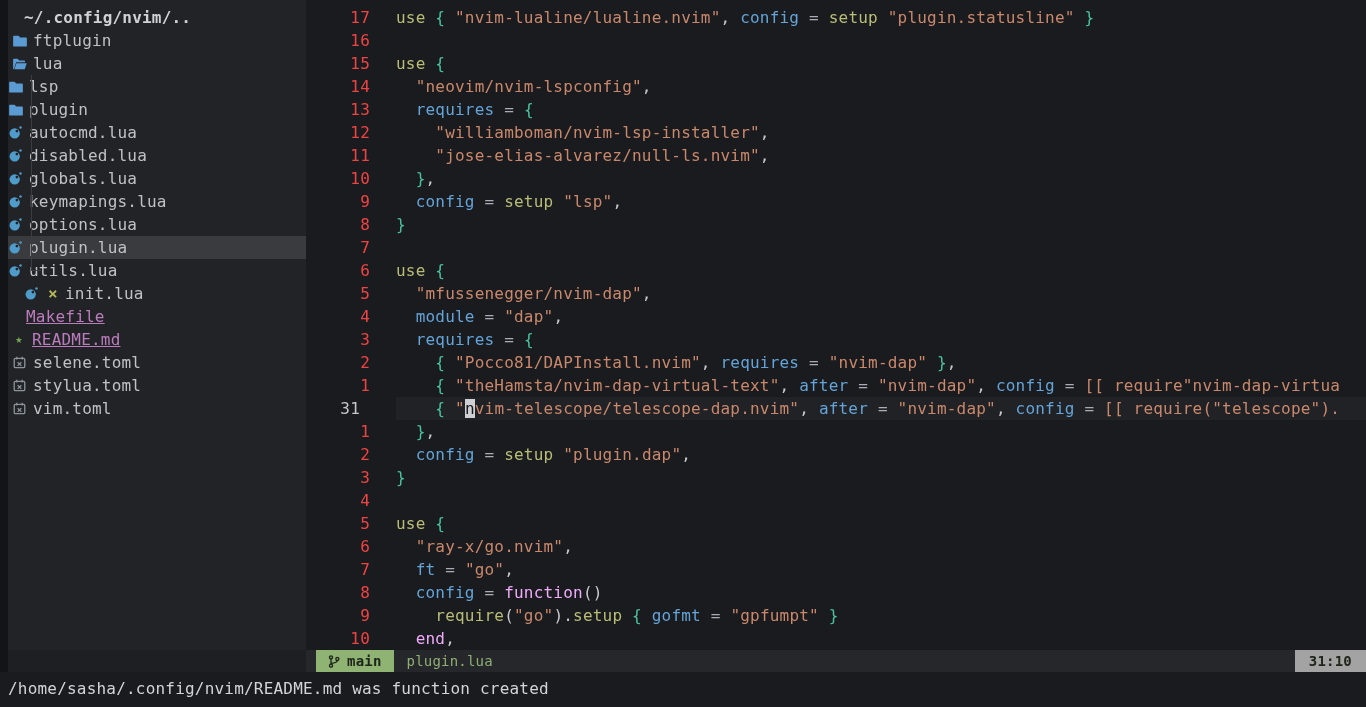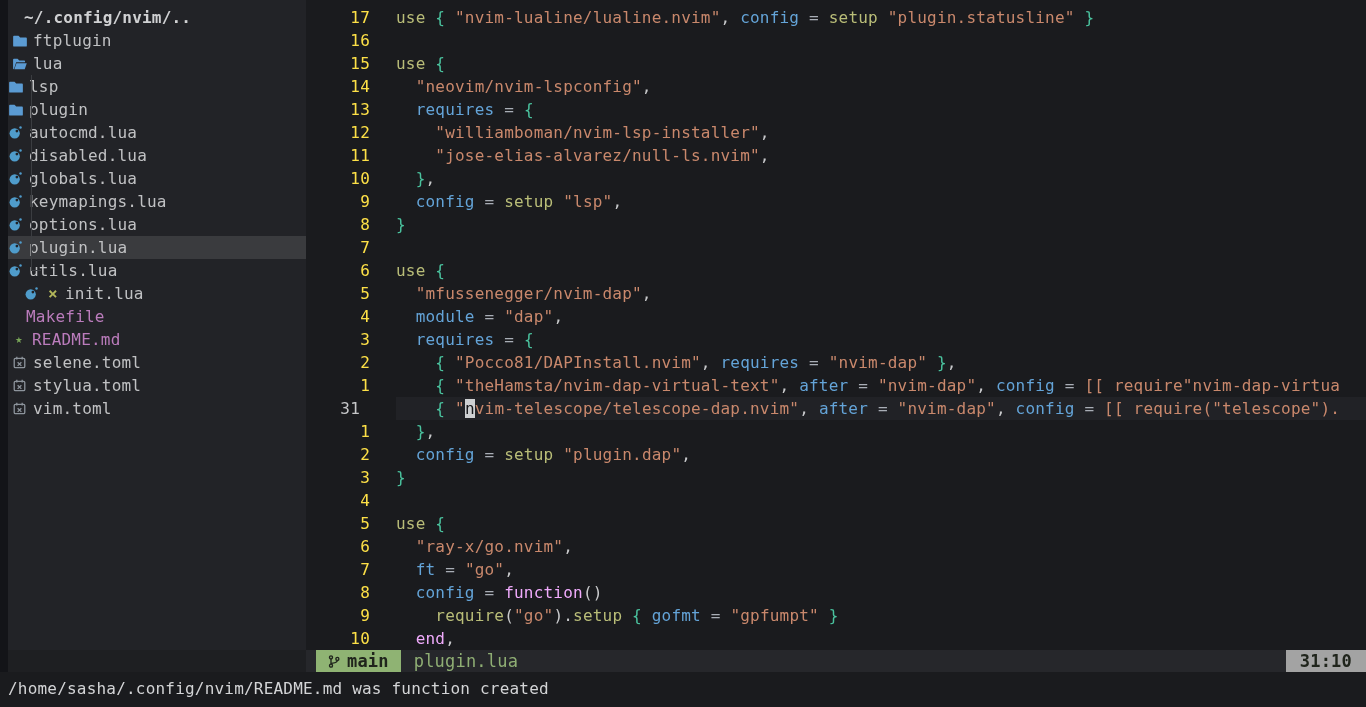--- a/index.html
+++ b/index.html
@@ -24,42 +24,42 @@
   .trow.root { padding-left:16px; font-weight:bold; color:#d0d1d3; }
   .trow.lvl1 { padding-left:4px; }
   .trow.lvl1-noicon { padding-left:18px; }
   .trow.lvl1-wide { padding-left:16px; }
   .trow.lvl2 { }
   .icon-folder { color:#5b9bd3; }
   .icon-lua { color:#4f9ccb; }
   .icon-toml { color:#8d949c; }
   .tstar { color:#79a658; font-size:12px; width:14px; margin-right:6px; flex:none; text-align:center; }
   .tx { color:#b2b65a; width:12px; margin-right:6px; margin-left:2px; flex:none; text-align:center; font-weight:bold; }
-  .tname.special { color:#bb7cbc; }
+  .tname.special { color:#bb7cbc; text-decoration:underline; }
   .guide-v { position:absolute; left:23px; top:75px; width:1px; height:196px; background:#3b3d41; }
   .guide-h { position:absolute; left:23px; top:270px; width:10px; height:1px; background:#3b3d41; }
 
   
   .editor { position:absolute; left:306px; top:0; width:1060px; height:650px; background:#1a1b1e; padding-top:6px; overflow:hidden; }
   .crow { display:flex; height:23px; white-space:pre; }
-  .gut { width:90px; flex:none; text-align:right; padding-right:26px; color:#fde047; }
+  .gut { width:90px; flex:none; text-align:right; padding-right:26px; color:#ef4444; }
   .gut.cur { color:#c6c7c9; transform:translateX(-10px); }
   .codeline { flex:1; overflow:hidden; }
   .codeline.curline { background:#212226; }
   .tk-k { color:#b9bd78; }
   .tk-s { color:#c9886c; }
   .tk-i { color:#64a4d8; }
   .tk-b { color:#4ac29e; }
   .tk-f { color:#f0abfc; }
   .tk-o { color:#a9aeb6; }
   .tk-t { color:#c9cacc; }
   .tk-cur { background:#ced0d2; color:#16171a; }
 
   
-  .statusline { position:absolute; left:306px; top:650px; width:1060px; height:22px; background:#26272b; display:flex; align-items:stretch; font-size:17px; }
+  .statusline { position:absolute; left:306px; top:650px; width:1060px; height:22px; background:#26272b; display:flex; align-items:stretch; font-size:14px; }
   .sl-branch { margin-left:10px; background:#8fb373; color:#20251c; font-weight:bold; display:flex; align-items:center; gap:7px; padding:0 12px; }
   .sl-branch .bicon { display:inline-flex; align-items:center; }
   .sl-file { color:#8fae74; display:flex; align-items:center; margin-left:13px; }
   .sl-spacer { flex:1; }
   .sl-pos { background:#a3a3a3; color:#20251c; font-weight:bold; display:flex; align-items:center; padding:0 14px; }
 
   
   .msgline { position:absolute; left:0; top:672px; width:1366px; height:35px; background:#1a1b1e; color:#d3d4d6; padding:5px 0 0 8px; white-space:pre; }
 </style>
 </head>

